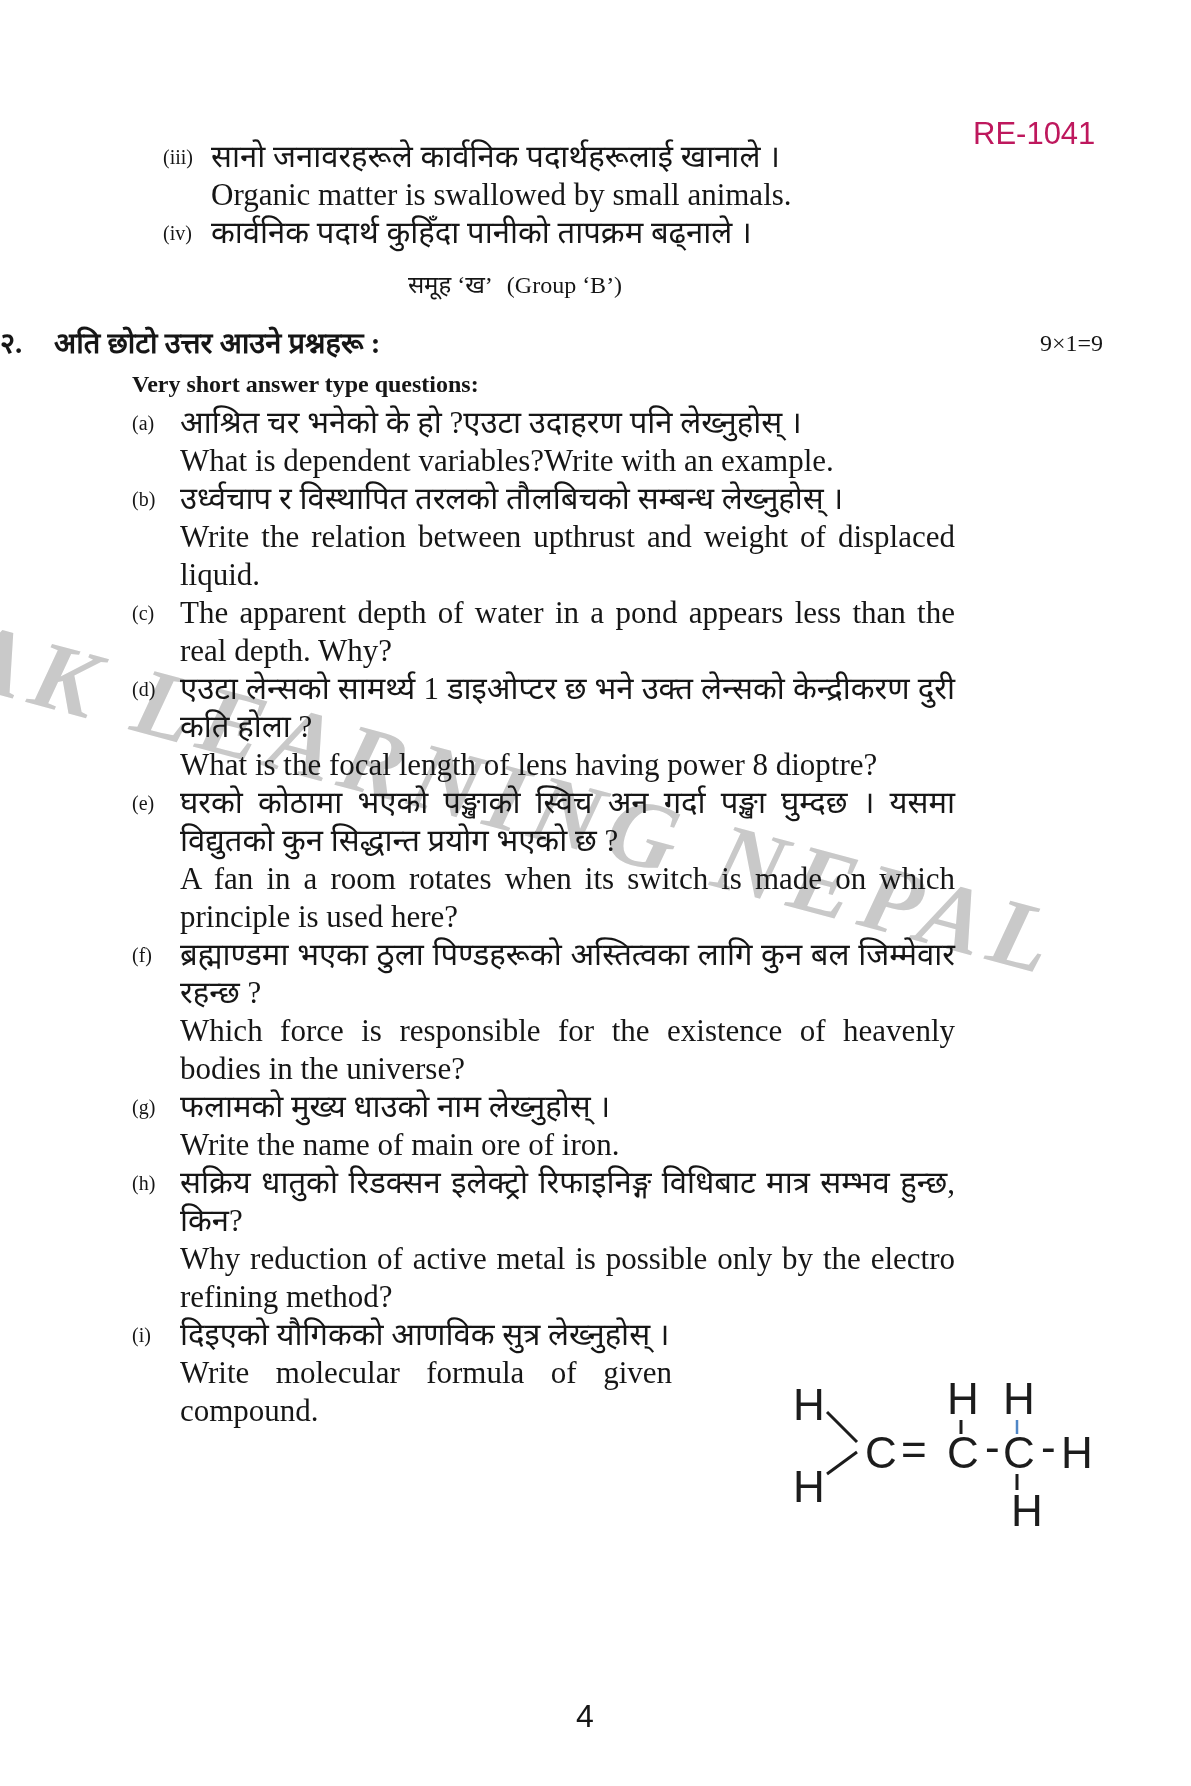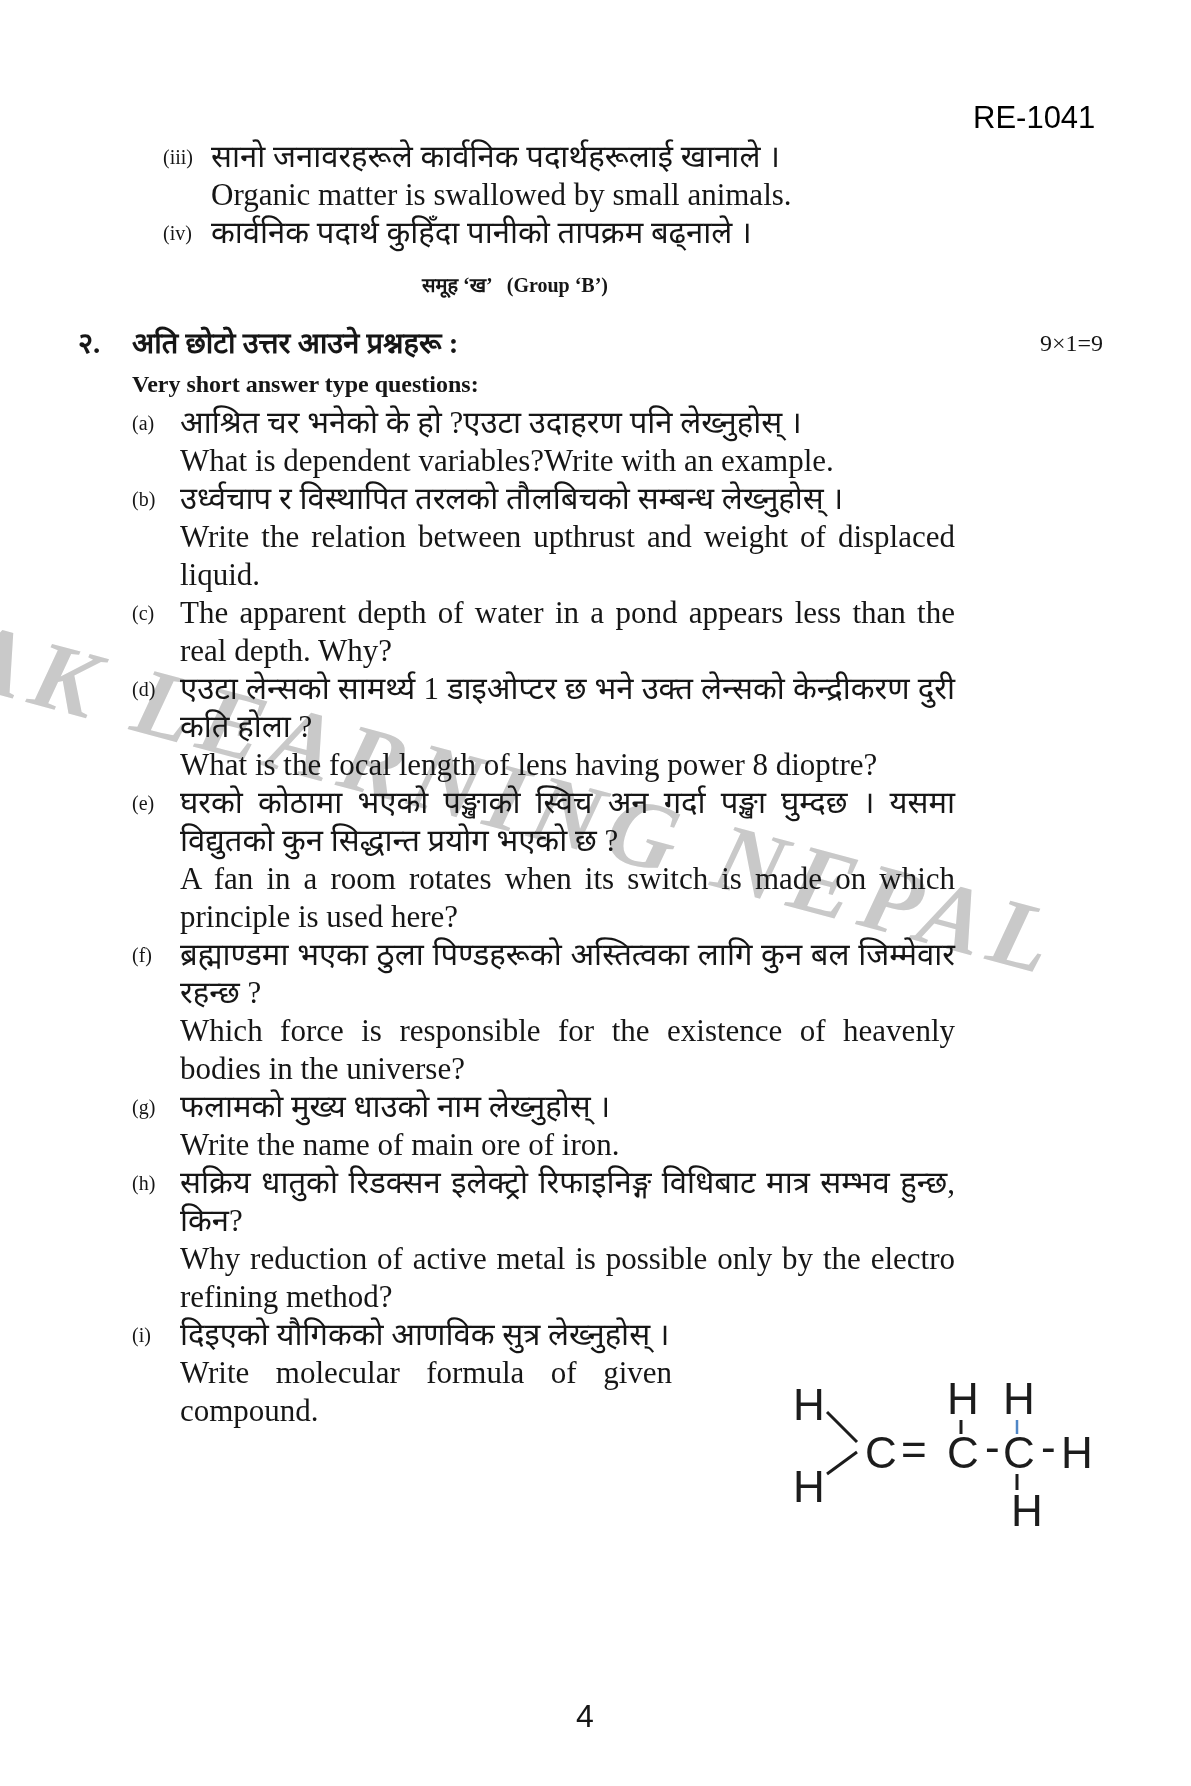--- a/index.html
+++ b/index.html
@@ -23,26 +23,26 @@
     font-size: 96px;
     letter-spacing: 9px;
     color: #c9c9c9;
     white-space: nowrap;
     transform: rotate(15deg);
     transform-origin: 0 0;
     user-select: none;
   }
   .doc-code {
     position: absolute;
-    top: 100px;
+    top: 116px;
     left: 973px;
     z-index: 1;
     font-family: "Liberation Sans", sans-serif;
     font-size: 31px;
-    color: #000000;
+    color: #be185d;
   }
   .content {
     position: absolute;
     top: 138px;
     left: 0;
     width: 1191px;
     z-index: 1;
   }
   .item { display: flex; }
   .item .marker {
@@ -58,28 +58,27 @@
   .np, .en {
     margin: 0;
     font-size: 31px;
     line-height: 38px;
     text-align: justify;
   }
   .group-heading {
     margin: 12px 0 16px 75px;
     width: 880px;
     text-align: center;
-    font-weight: bold;
-    font-size: 20px;
+    font-weight: normal;
+    font-size: 24px;
     line-height: 42px;
   }
   .group-heading .gh-en { margin-left: 14px; }
   .q2-head {
     position: relative;
-    margin-left: 78px;
     margin-top: 12px;
     font-weight: bold;
     font-size: 29px;
     line-height: 42px;
   }
   .q2-num { display: inline-block; width: 54px; }
   .q2-marks {
     position: absolute;
     right: 88px;
     top: 0;

